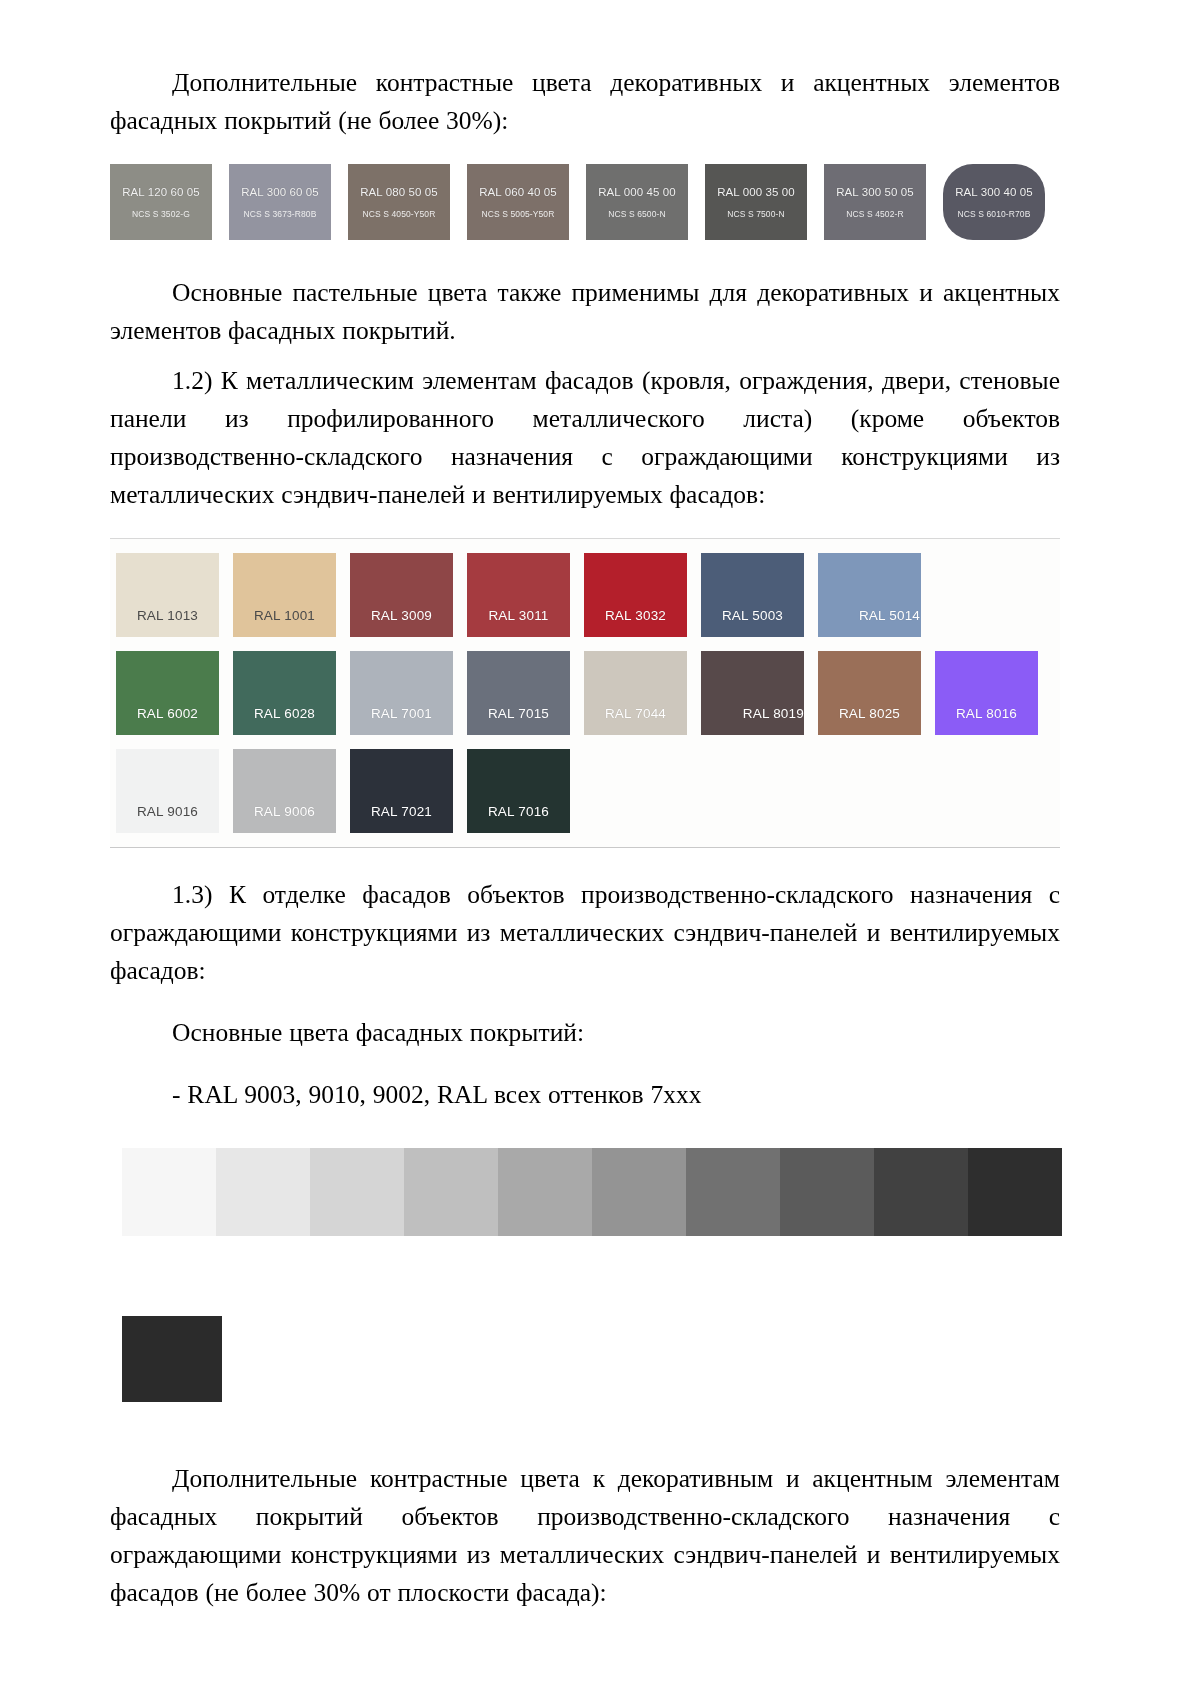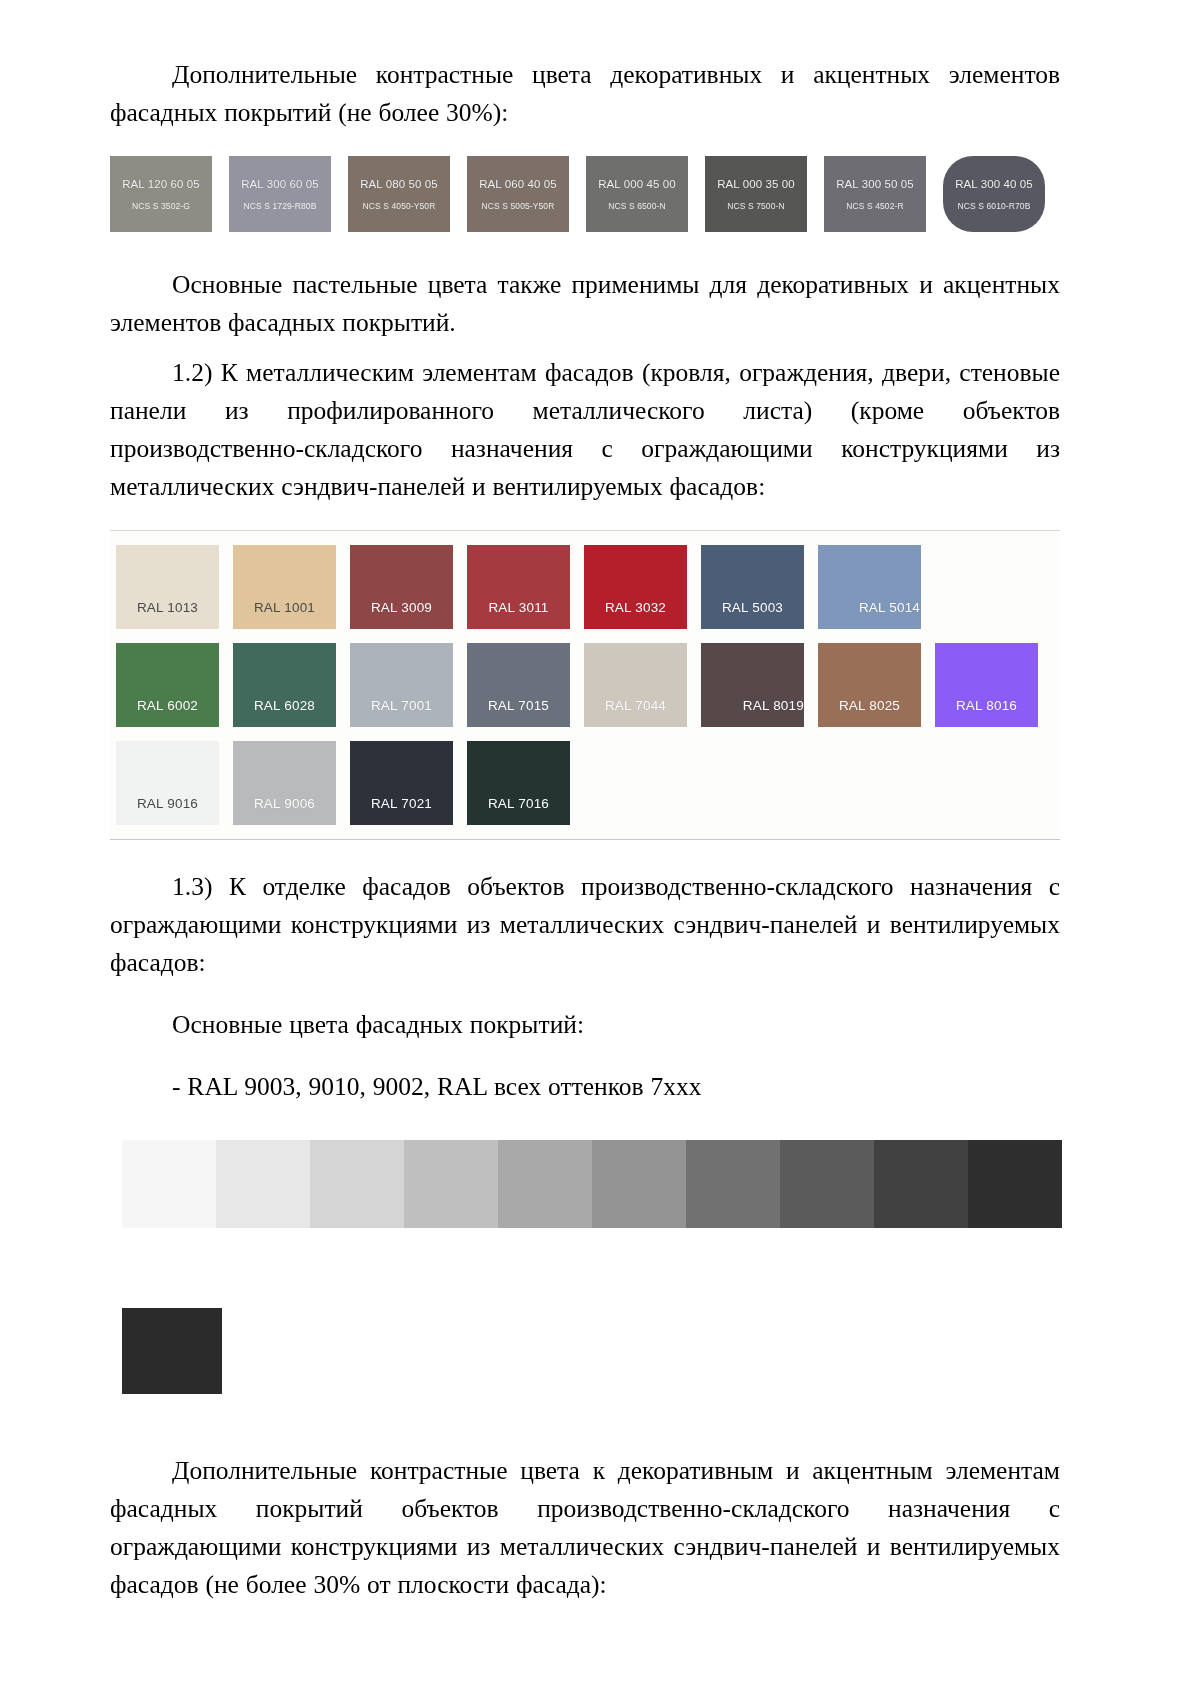--- a/index.html
+++ b/index.html
@@ -9,21 +9,21 @@
     background: #ffffff;
   }
   body {
     font-family: "Liberation Serif", "DejaVu Serif", serif;
     color: #000000;
   }
   .page {
     position: relative;
     width: 1200px;
     height: 1680px;
-    margin: 8px auto;
+    margin: 16px auto;
     background: #ffffff;
     overflow: hidden;
     box-sizing: border-box;
   }
   .content {
     position: absolute;
     left: 110px;
     top: 0;
     width: 950px;
   }
@@ -152,21 +152,21 @@
 
     <div class="ncs-strip">
 
       <div class="ncs-cell" id="ncs0" style="background: rgb(141, 141, 134);">
         <div class="ncs-ral">RAL 120 60 05</div>
         <div class="ncs-sub">NCS S 3502-G</div>
       </div>
 
       <div class="ncs-cell" id="ncs1" style="background: rgb(147, 148, 160);">
         <div class="ncs-ral">RAL 300 60 05</div>
-        <div class="ncs-sub">NCS S 1729-R80B</div>
+        <div class="ncs-sub">NCS S 3673-R80B</div>
       </div>
 
       <div class="ncs-cell" id="ncs2" style="background: rgb(125, 113, 104);">
         <div class="ncs-ral">RAL 080 50 05</div>
         <div class="ncs-sub">NCS S 4050-Y50R</div>
       </div>
 
       <div class="ncs-cell" id="ncs3" style="background: rgb(125, 112, 105);">
         <div class="ncs-ral">RAL 060 40 05</div>
         <div class="ncs-sub">NCS S 5005-Y50R</div>

